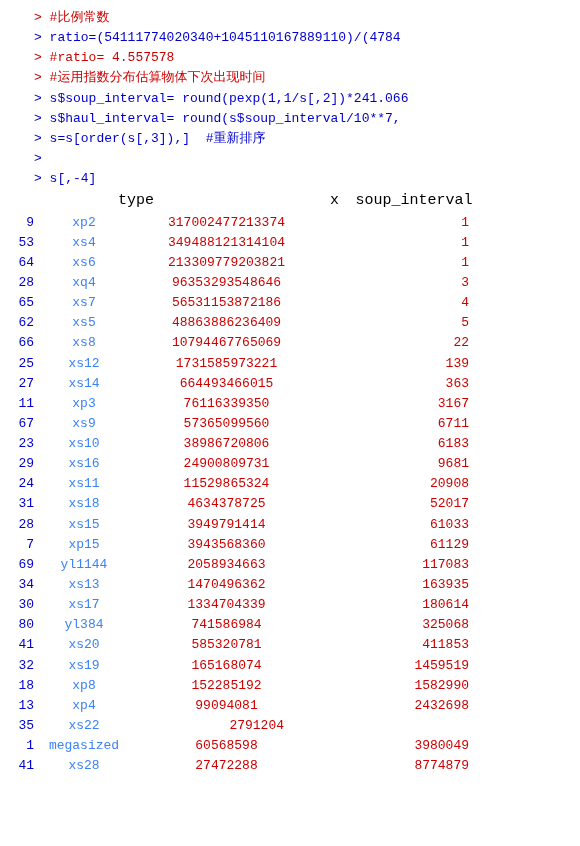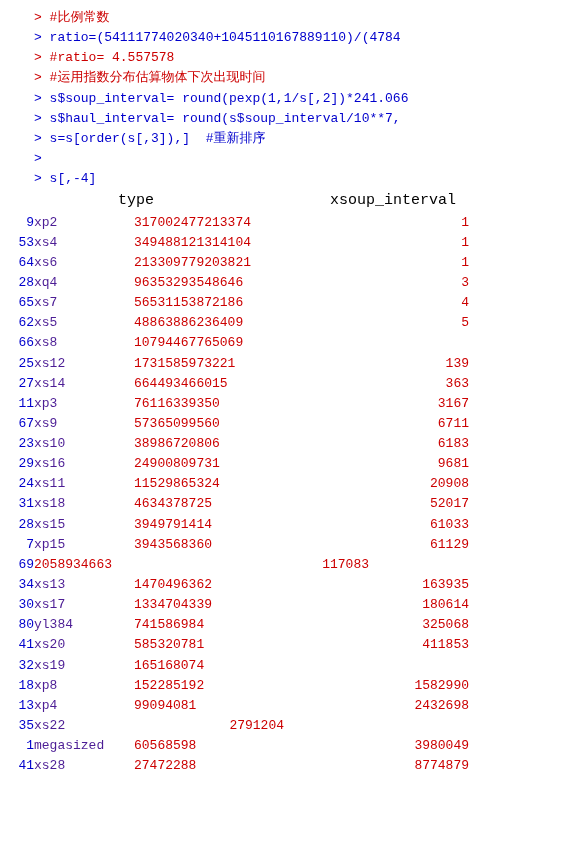--- a/index.html
+++ b/index.html
@@ -46,42 +46,42 @@
       text-align: right;
       color: #000000;
     }
     .col-x {
       width: 185px;
       text-align: right;
       color: #000000;
     }
     .col-soup {
       width: 150px;
-      text-align: left;
+      text-align: center;
       color: #000000;
     }
     .table-row-line {
       display: flex;
       font-family: 'Courier New', Courier, monospace;
       font-size: 13px;
       line-height: 1.55;
     }
     .rownum {
       width: 28px;
       text-align: right;
       color: #0000cc;
     }
     .cell-type {
       width: 100px;
-      text-align: left;
-      color: #4c1d95;
+      text-align: center;
+      color: #3b82f6;
     }
     .cell-x {
       width: 185px;
-      text-align: left;
+      text-align: center;
       color: #cc0000;
     }
     .cell-soup {
       width: 150px;
       text-align: right;
       color: #cc0000;
     }
   </style>
 </head>
 <body>
@@ -141,20 +141,21 @@
       <div class="table-row-line">
     <span class="rownum">62</span>
     <span class="cell-type">xs5</span>
     <span class="cell-x">48863886236409</span>
     <span class="cell-soup">5</span>
   </div>
       <div class="table-row-line">
     <span class="rownum">66</span>
     <span class="cell-type">xs8</span>
     <span class="cell-x">10794467765069</span>
+    <span class="cell-soup">22</span>
   </div>
       <div class="table-row-line">
     <span class="rownum">25</span>
     <span class="cell-type">xs12</span>
     <span class="cell-x">1731585973221</span>
     <span class="cell-soup">139</span>
   </div>
       <div class="table-row-line">
     <span class="rownum">27</span>
     <span class="cell-type">xs14</span>
@@ -204,20 +205,21 @@
     <span class="cell-soup">61033</span>
   </div>
       <div class="table-row-line">
     <span class="rownum">7</span>
     <span class="cell-type">xp15</span>
     <span class="cell-x">3943568360</span>
     <span class="cell-soup">61129</span>
   </div>
       <div class="table-row-line">
     <span class="rownum">69</span>
+    <span class="cell-type">yl1144</span>
     <span class="cell-x">2058934663</span>
     <span class="cell-soup">117083</span>
   </div>
       <div class="table-row-line">
     <span class="rownum">34</span>
     <span class="cell-type">xs13</span>
     <span class="cell-x">1470496362</span>
     <span class="cell-soup">163935</span>
   </div>
       <div class="table-row-line">
@@ -235,20 +237,21 @@
       <div class="table-row-line">
     <span class="rownum">41</span>
     <span class="cell-type">xs20</span>
     <span class="cell-x">585320781</span>
     <span class="cell-soup">411853</span>
   </div>
       <div class="table-row-line">
     <span class="rownum">32</span>
     <span class="cell-type">xs19</span>
     <span class="cell-x">165168074</span>
+    <span class="cell-soup">1459519</span>
   </div>
       <div class="table-row-line">
     <span class="rownum">18</span>
     <span class="cell-type">xp8</span>
     <span class="cell-x">152285192</span>
     <span class="cell-soup">1582990</span>
   </div>
       <div class="table-row-line">
     <span class="rownum">13</span>
     <span class="cell-type">xp4</span>

